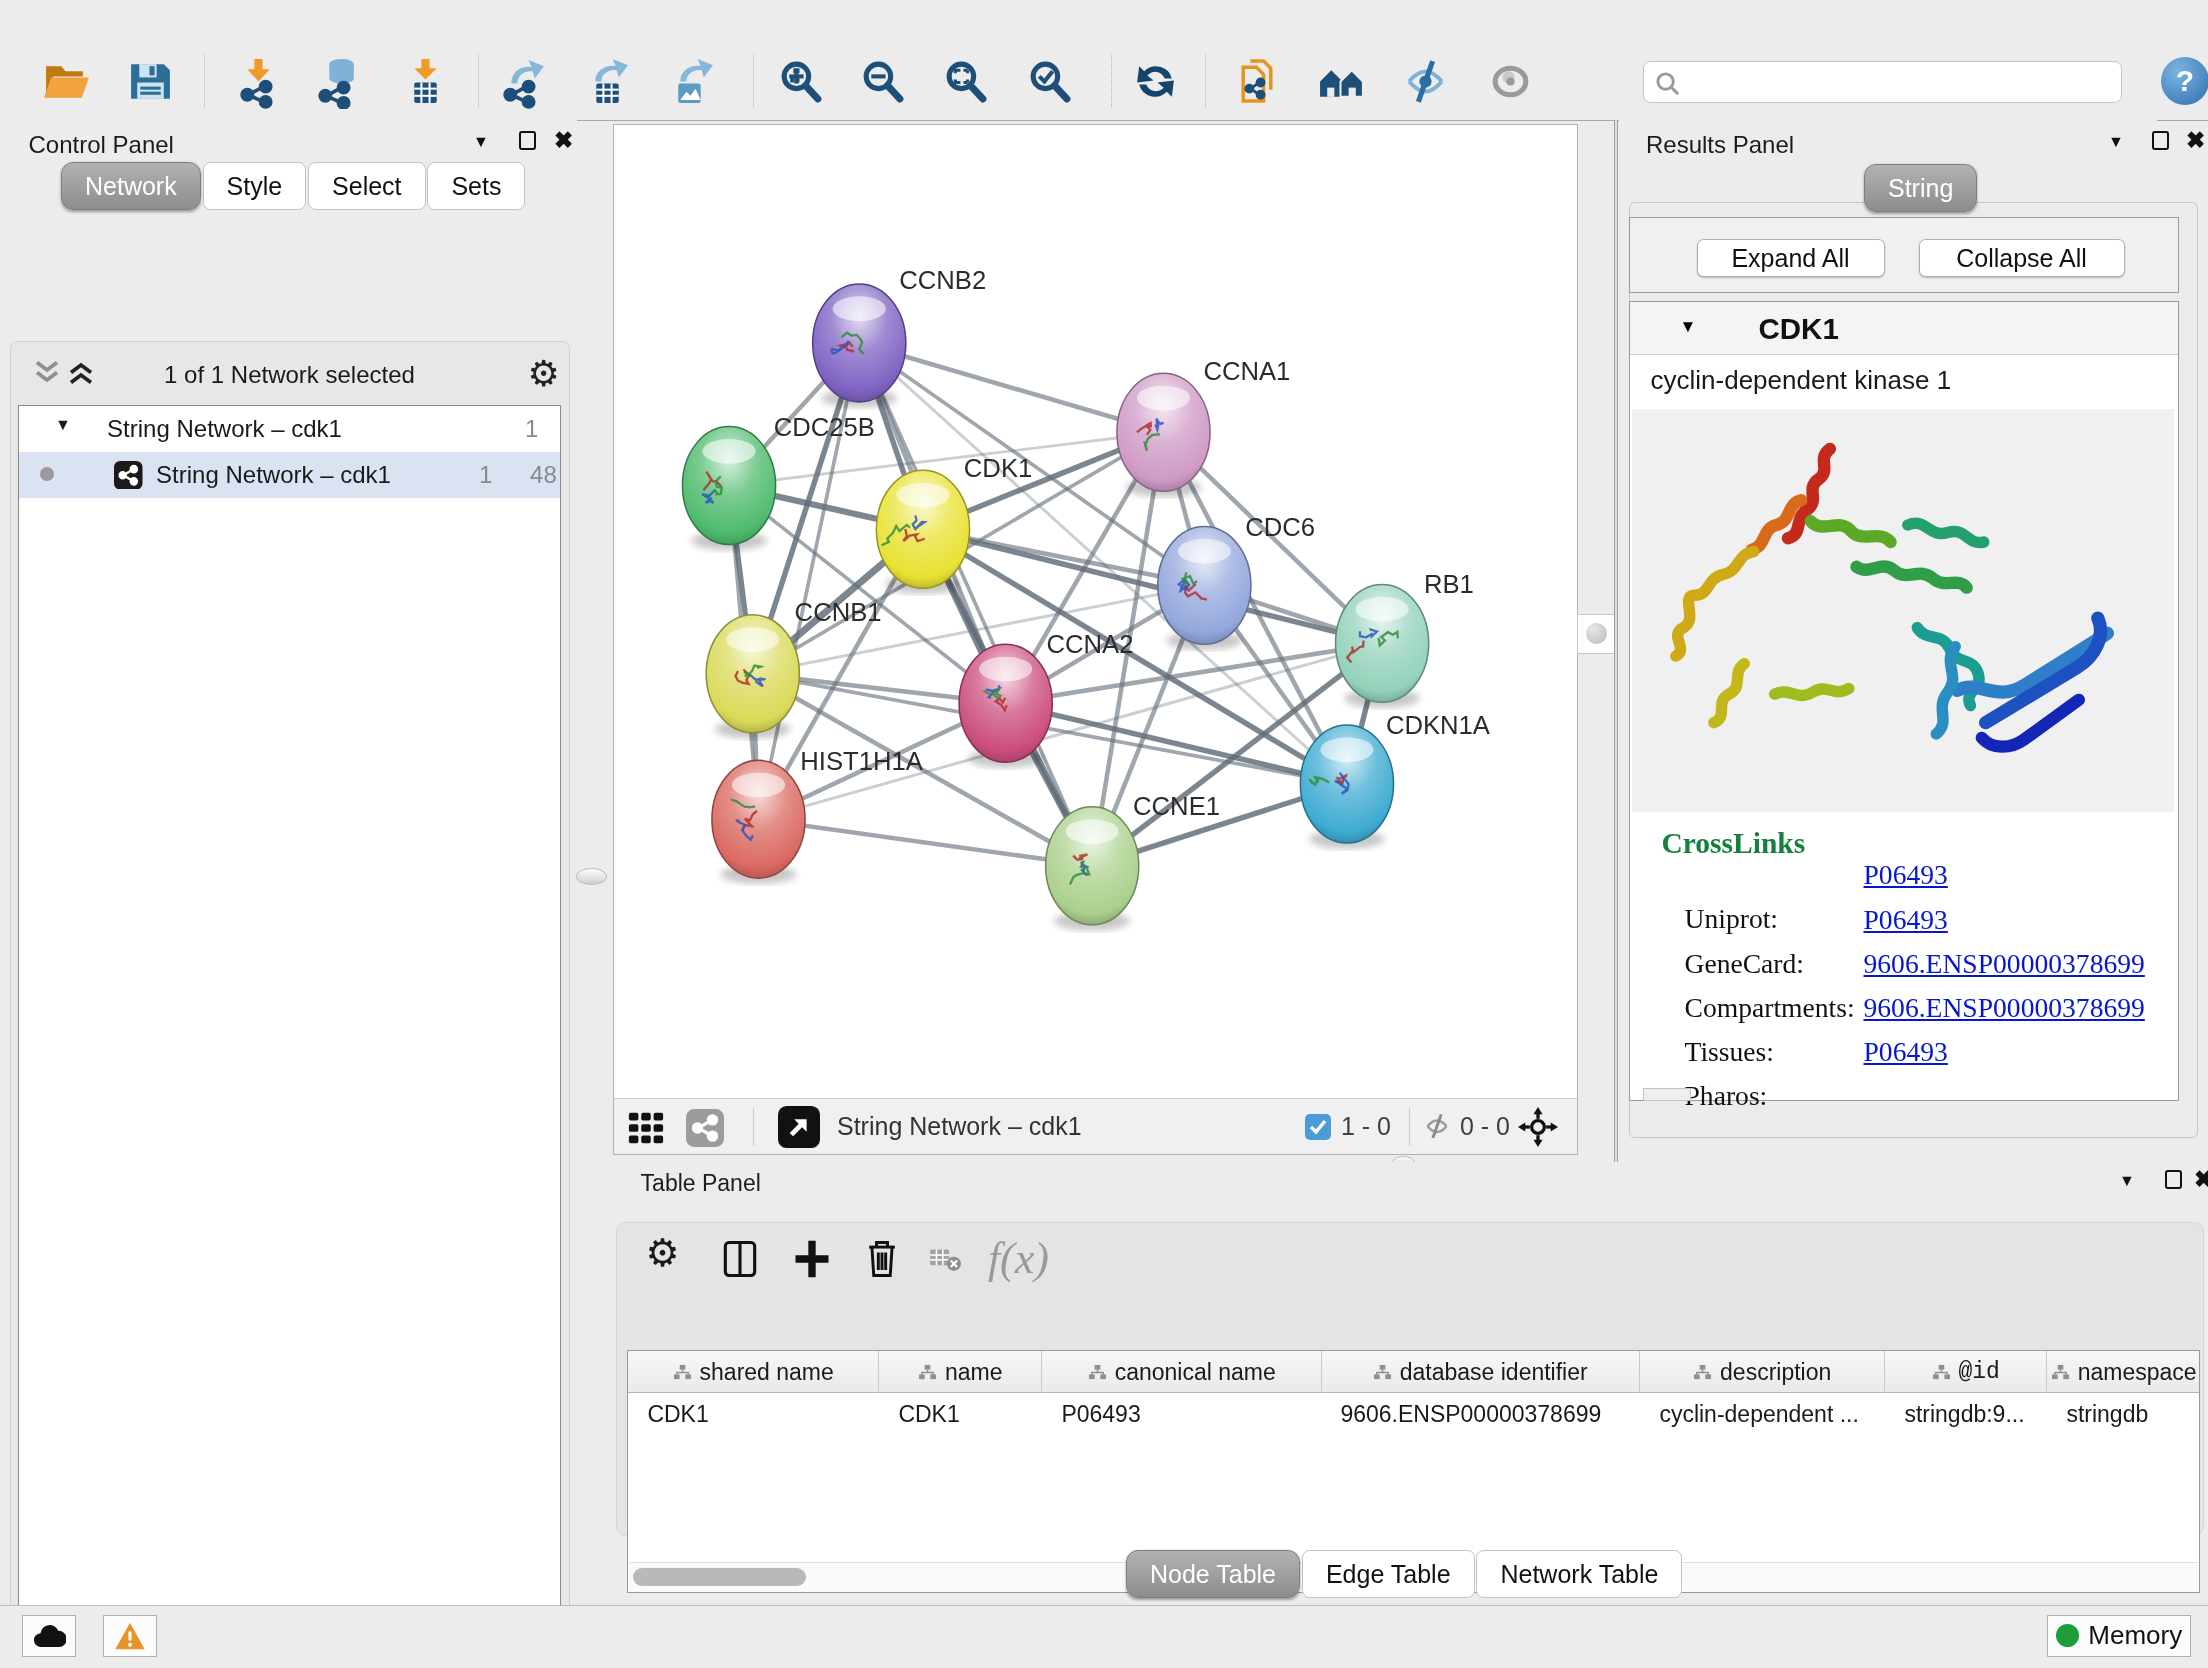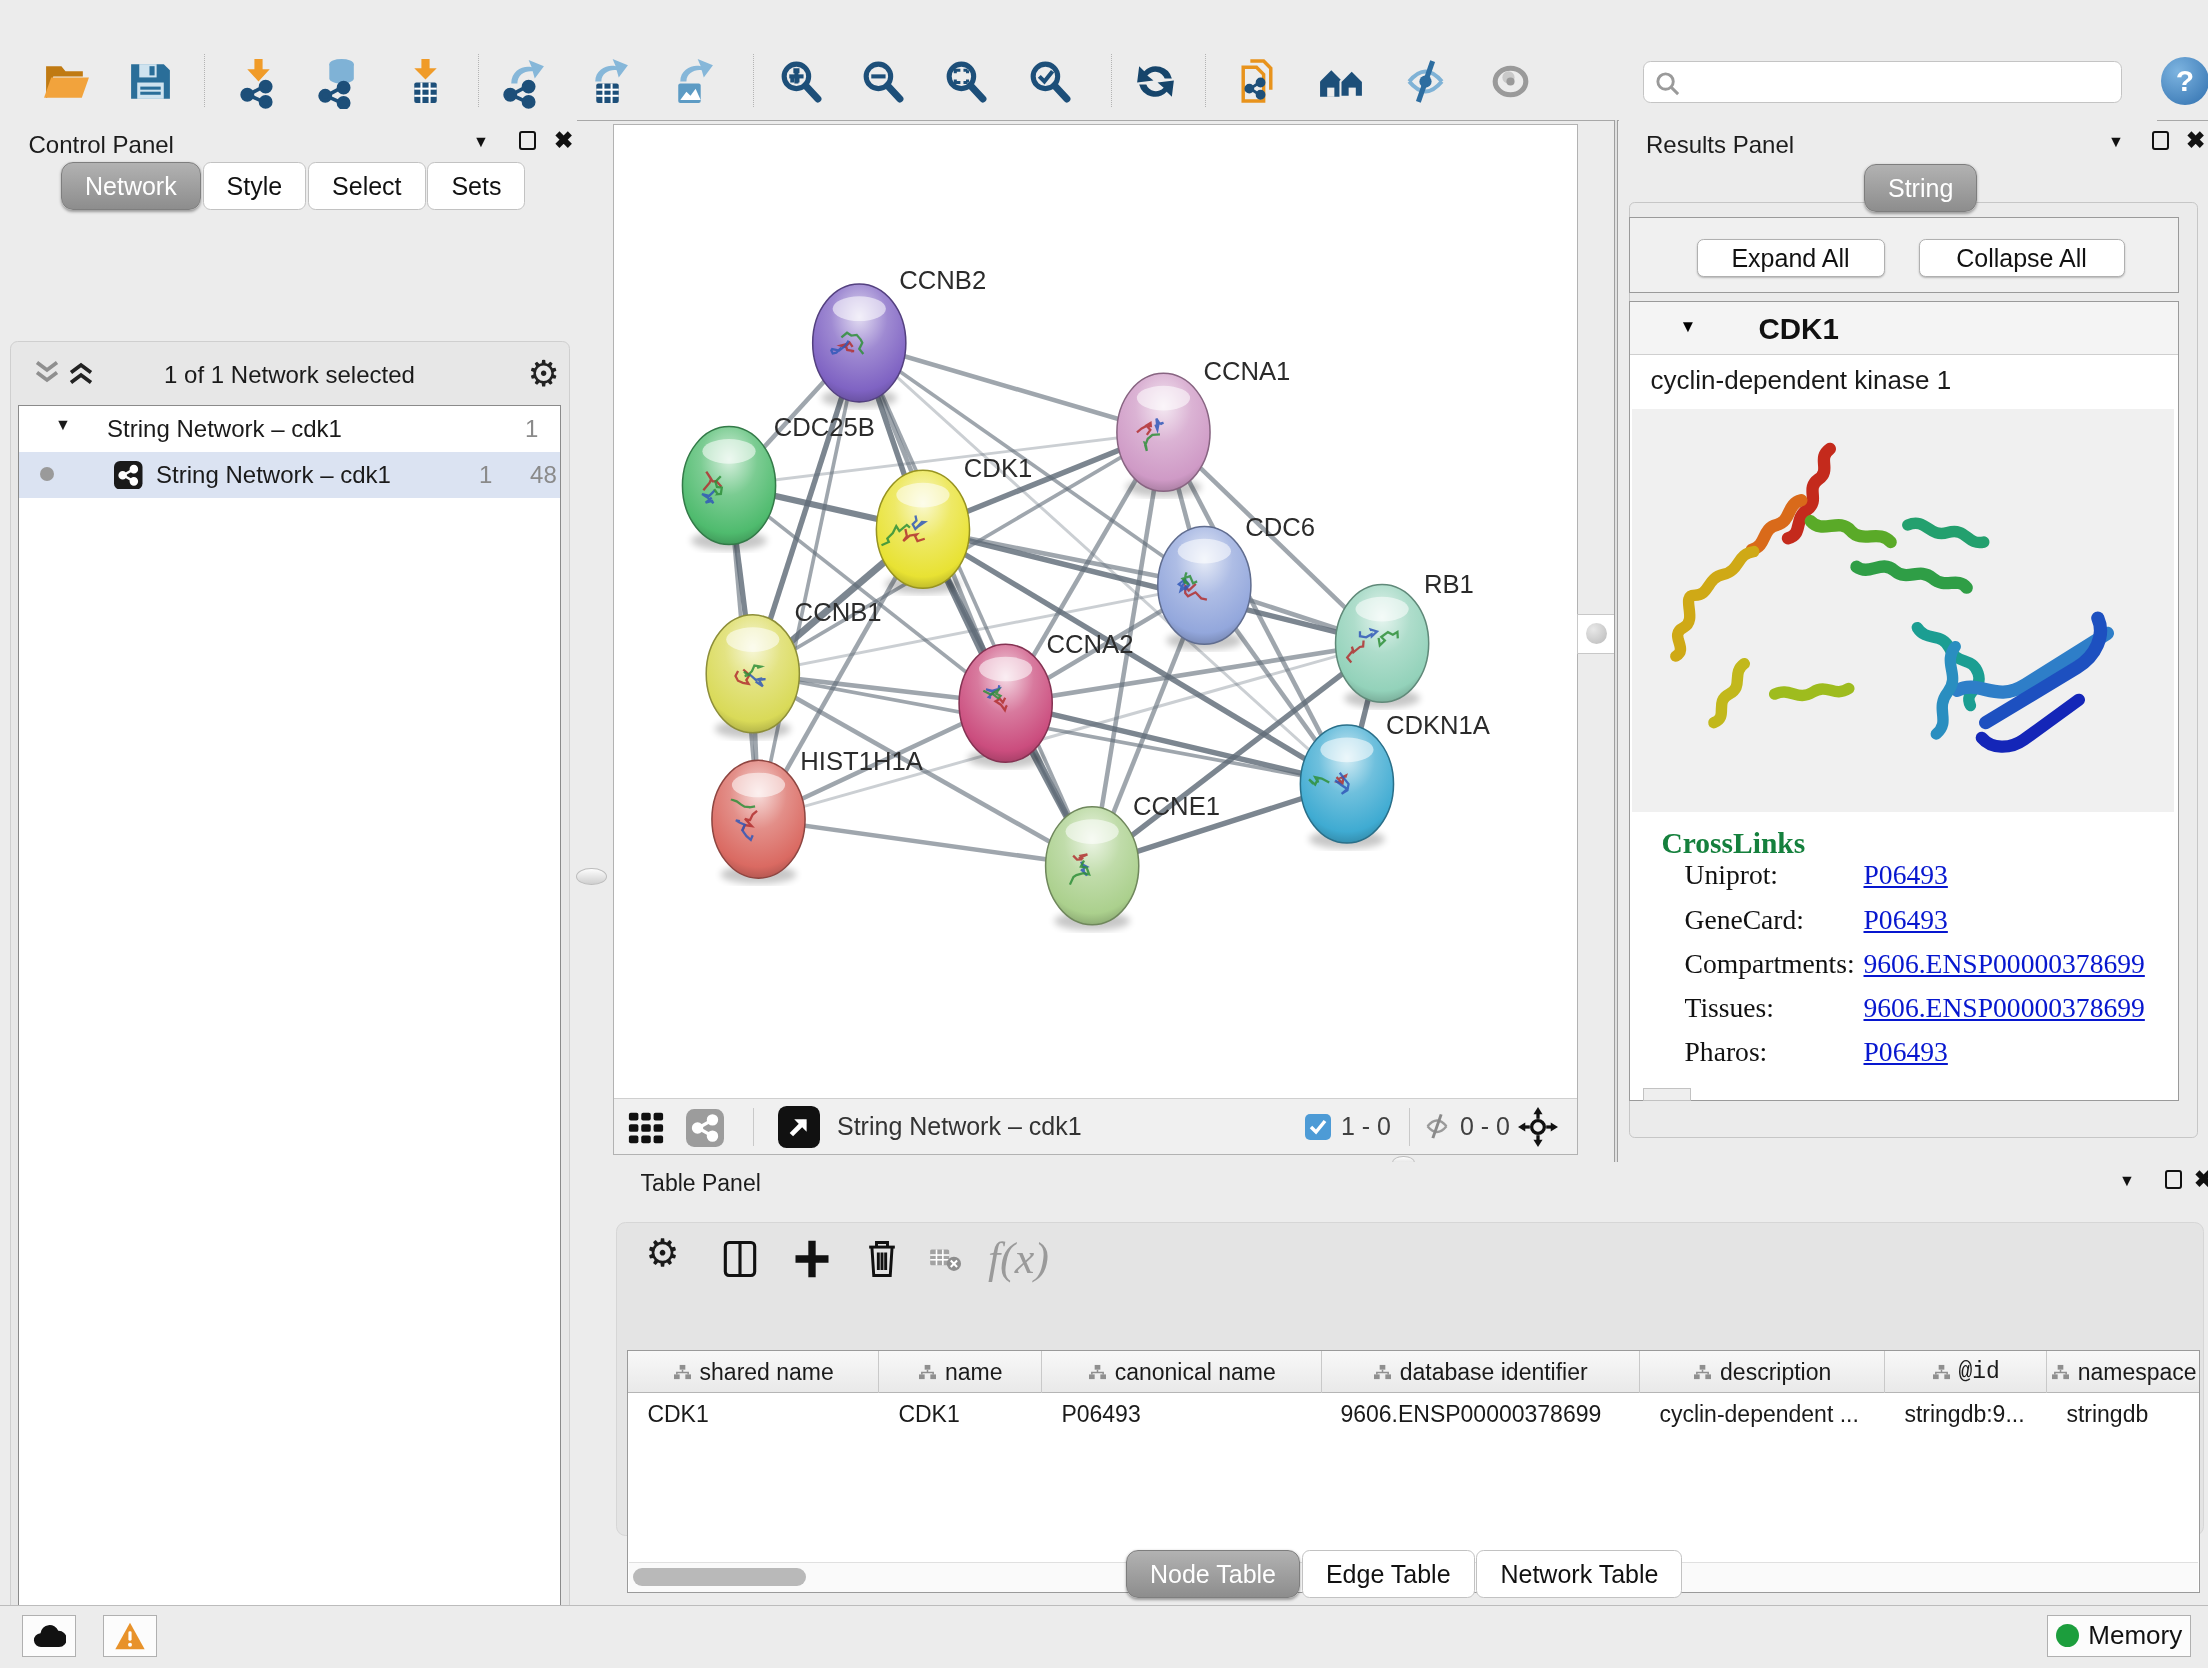--- a/index.html
+++ b/index.html
@@ -83,21 +83,21 @@
   #rp-sec{position:absolute;left:9.5px;top:181px;width:550px;height:800px;background:#fff;
      border:1px solid #9a9a9a;box-sizing:border-box;}
   #rp-sec-head{position:absolute;left:0;top:0;width:100%;height:53px;background:#f4f4f4;
      border-bottom:1px solid #cfcfcf;box-sizing:border-box;}
   #rp-gene{position:absolute;left:129px;top:9.5px;font-size:29.5px;font-weight:bold;color:#111;}
   #rp-desc{position:absolute;left:21px;top:63px;font-size:26px;color:#1a1a1a;}
   #rp-img{position:absolute;left:2.9px;top:107px;width:542px;height:403px;background:#f0f0f0;}
   #xl-title{position:absolute;left:32px;top:525px;font-size:29.5px;font-weight:bold;color:#15803d;
      font-family:"Liberation Serif",serif;}
   .xl-row{position:absolute;left:0;width:100%;height:44px;font-family:"Liberation Serif",serif;}
-  .xl-label{position:absolute;left:55px;font-size:27.6px;color:#111;}
+  .xl-label{position:absolute;left:55px;font-size:27.6px;color:#111;margin-top:44px;}
   .xl-link{position:absolute;left:234px;font-size:27.6px;color:#0717cf;text-decoration:underline;}
   #rp-notch{position:absolute;left:13.3px;top:786px;width:46px;height:10.5px;background:#eee;
      border:1px solid #c2c2c2;}
 
   
   #table-panel{left:613px;top:1162px;width:1595px;height:443px;background:#ececec;}
   #tp-gray{position:absolute;left:2.9px;top:60px;width:1588px;height:314px;background:#e4e4e4;
      border-radius:9.5px;border:1px solid #d6d6d6;box-sizing:border-box;}
   .tp-icon{position:absolute;top:14.3px;width:44px;height:44px;}
   #tp-table{position:absolute;left:10.5px;top:127px;width:1573px;height:243px;background:#fff;

